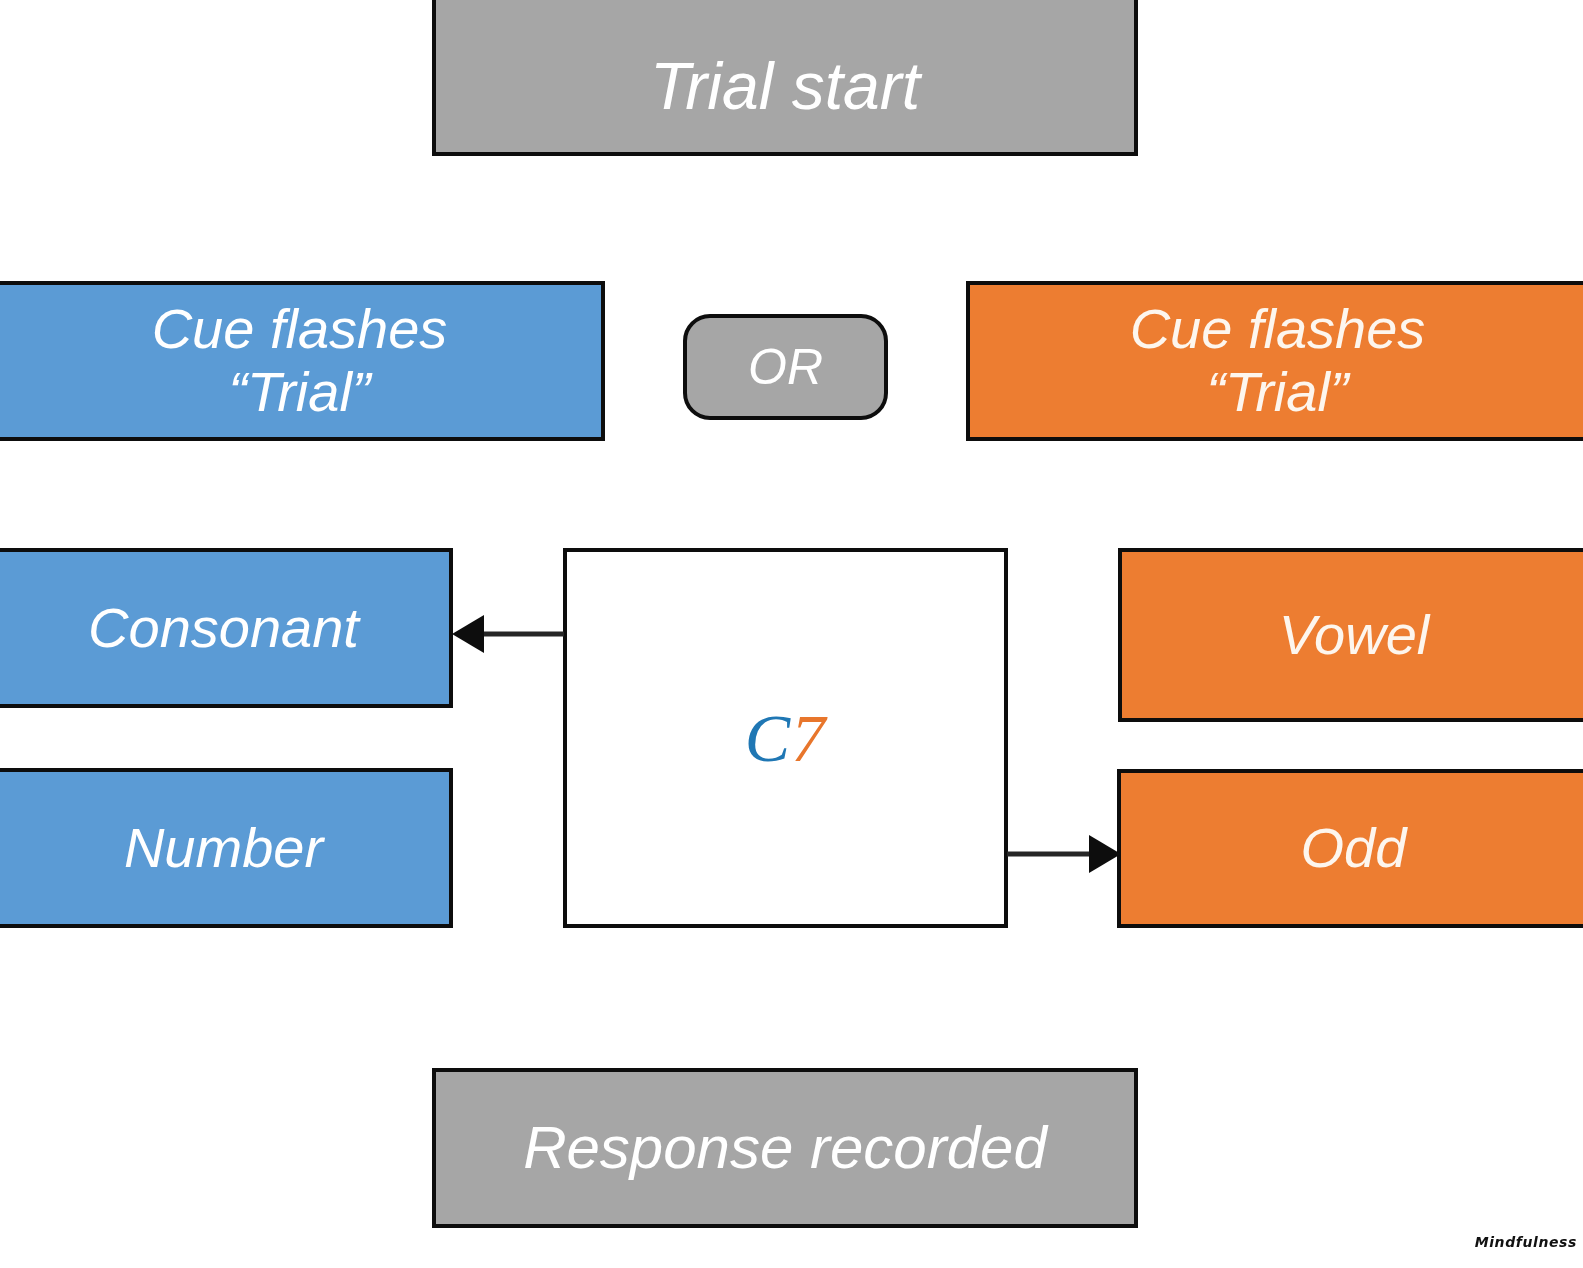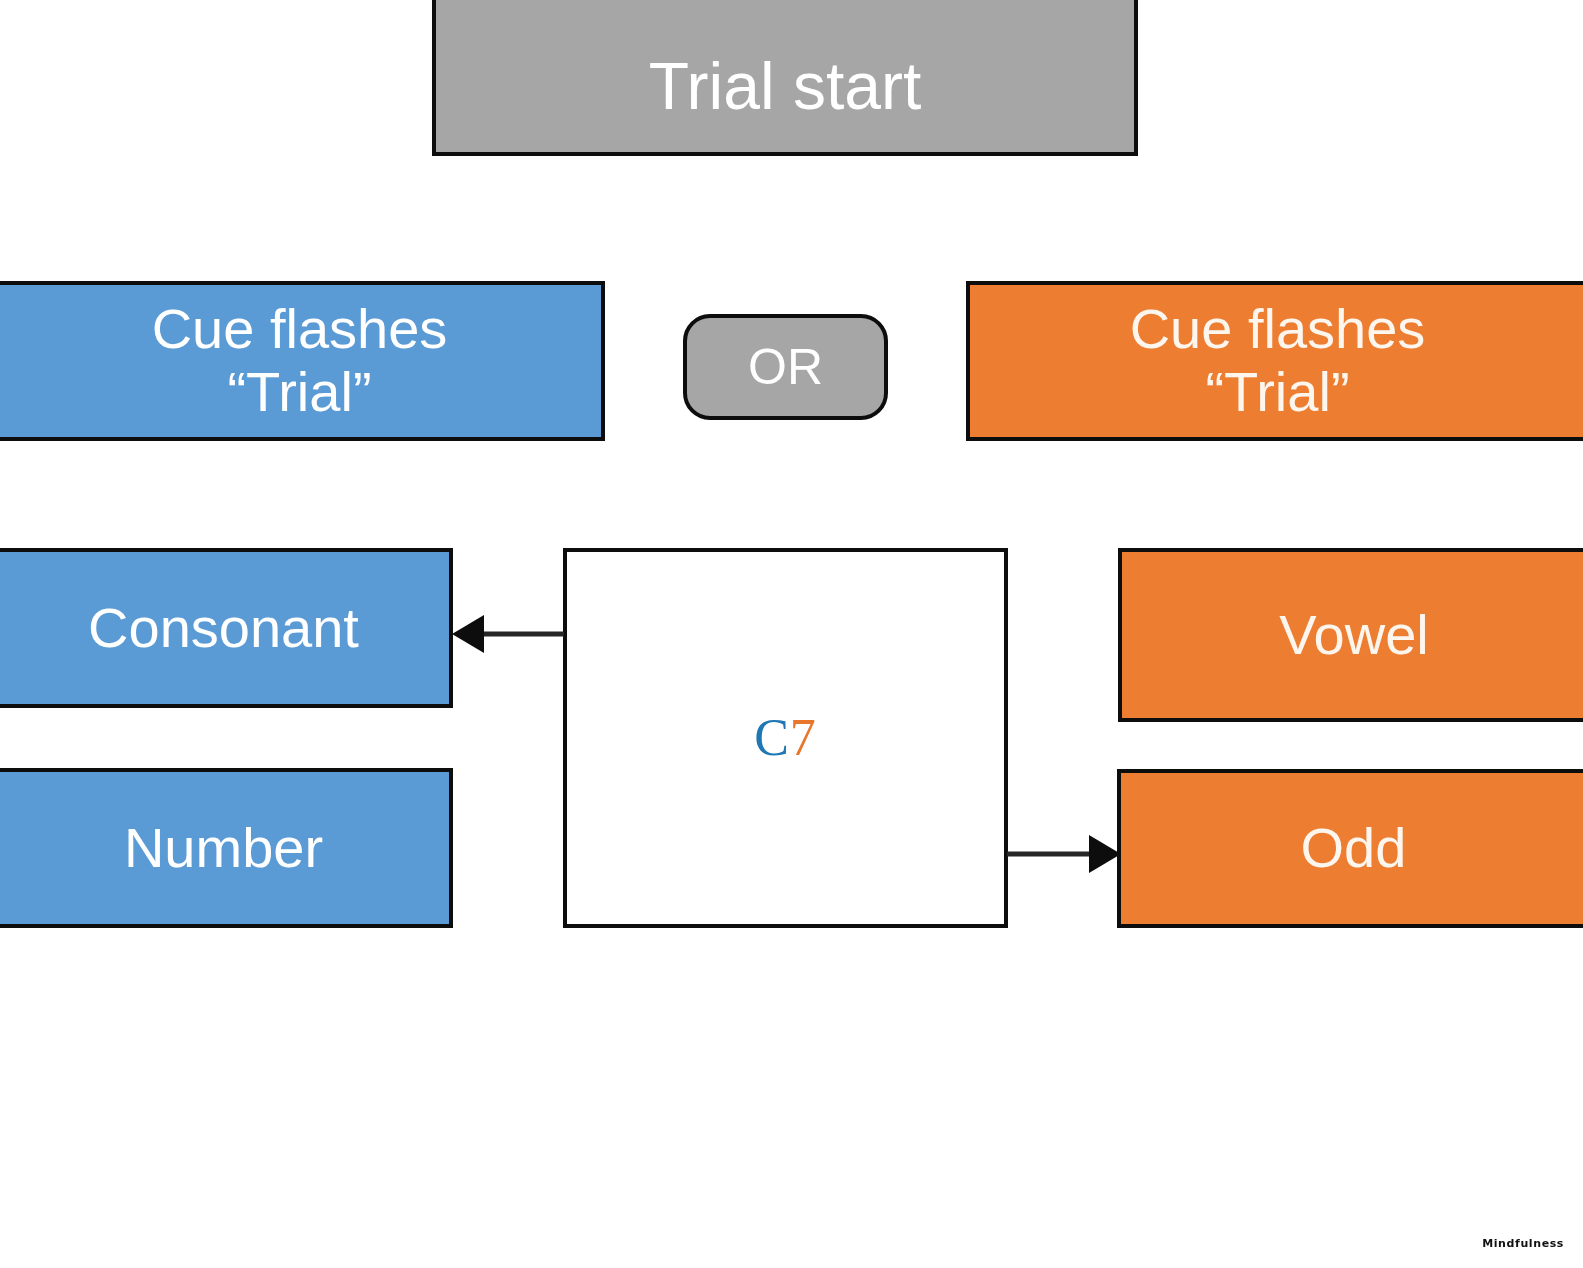--- a/index.html
+++ b/index.html
@@ -10,20 +10,21 @@
   }
   body {
     font-family: "Liberation Sans", sans-serif;
   }
   #canvas {
     position: relative;
     width: 1583px;
     height: 1256px;
     background: #ffffff;
     overflow: hidden;
+    font-style: italic;
   }
   .box {
     position: absolute;
     box-sizing: border-box;
     border: 4px solid #0d0d0d;
     display: flex;
     align-items: center;
     justify-content: center;
     text-align: center;
     line-height: 1.12;
@@ -70,21 +71,21 @@
   #vowel {
     left: -6px; top: 768px; width: 459px; height: 160px;
     font-size: 56px;
   }
   #stimulus {
     left: 563px; top: 548px; width: 445px; height: 380px;
     border-width: 4px;
   }
   #stimulus .stim-text {
     font-family: "Liberation Serif", serif;
-    font-size: 52px;
+    font-size: 68px;
     letter-spacing: 1px;
   }
   #even {
     left: 1118px; top: 548px; width: 472px; height: 174px;
     font-size: 56px;
   }
   #odd {
     left: 1117px; top: 769px; width: 473px; height: 159px;
     font-size: 56px;
   }
@@ -97,24 +98,24 @@
   .arrow-svg {
     position: absolute;
     overflow: visible;
   }
   #arrow-left-svg { left: 446px; top: 612px; }
   #arrow-right-svg { left: 1005px; top: 832px; }
 
   
   #watermark {
     position: absolute;
-    right: 19px;
+    right: 6px;
     bottom: 6px;
     font-family: "DejaVu Sans", sans-serif;
-    font-size: 11px;
+    font-size: 14px;
     font-weight: 700;
     letter-spacing: 0.6px;
     color: #111111;
   }
 </style>
 </head>
 <body>
 
 <div id="canvas">
 
@@ -153,20 +154,23 @@
   </div>
 
   <div class="box box-orange" id="even">
     <span>Vowel</span>
   </div>
 
   <div class="box box-orange" id="odd">
     <span>Odd</span>
   </div>
 
+  <div class="box box-gray" id="response-recorded">
+    <span>Response recorded</span>
+  </div>
 
   <svg class="arrow-svg" id="arrow-left-svg" width="122" height="44" viewBox="0 0 122 44">
     <line x1="118" y1="22" x2="36" y2="22" stroke="#262626" stroke-width="5"></line>
     <polygon points="38,3 38,41 6,22" fill="#0d0d0d"></polygon>
   </svg>
 
   <svg class="arrow-svg" id="arrow-right-svg" width="122" height="44" viewBox="0 0 122 44">
     <line x1="2" y1="22" x2="86" y2="22" stroke="#262626" stroke-width="5"></line>
     <polygon points="84,3 84,41 116,22" fill="#0d0d0d"></polygon>
   </svg>

